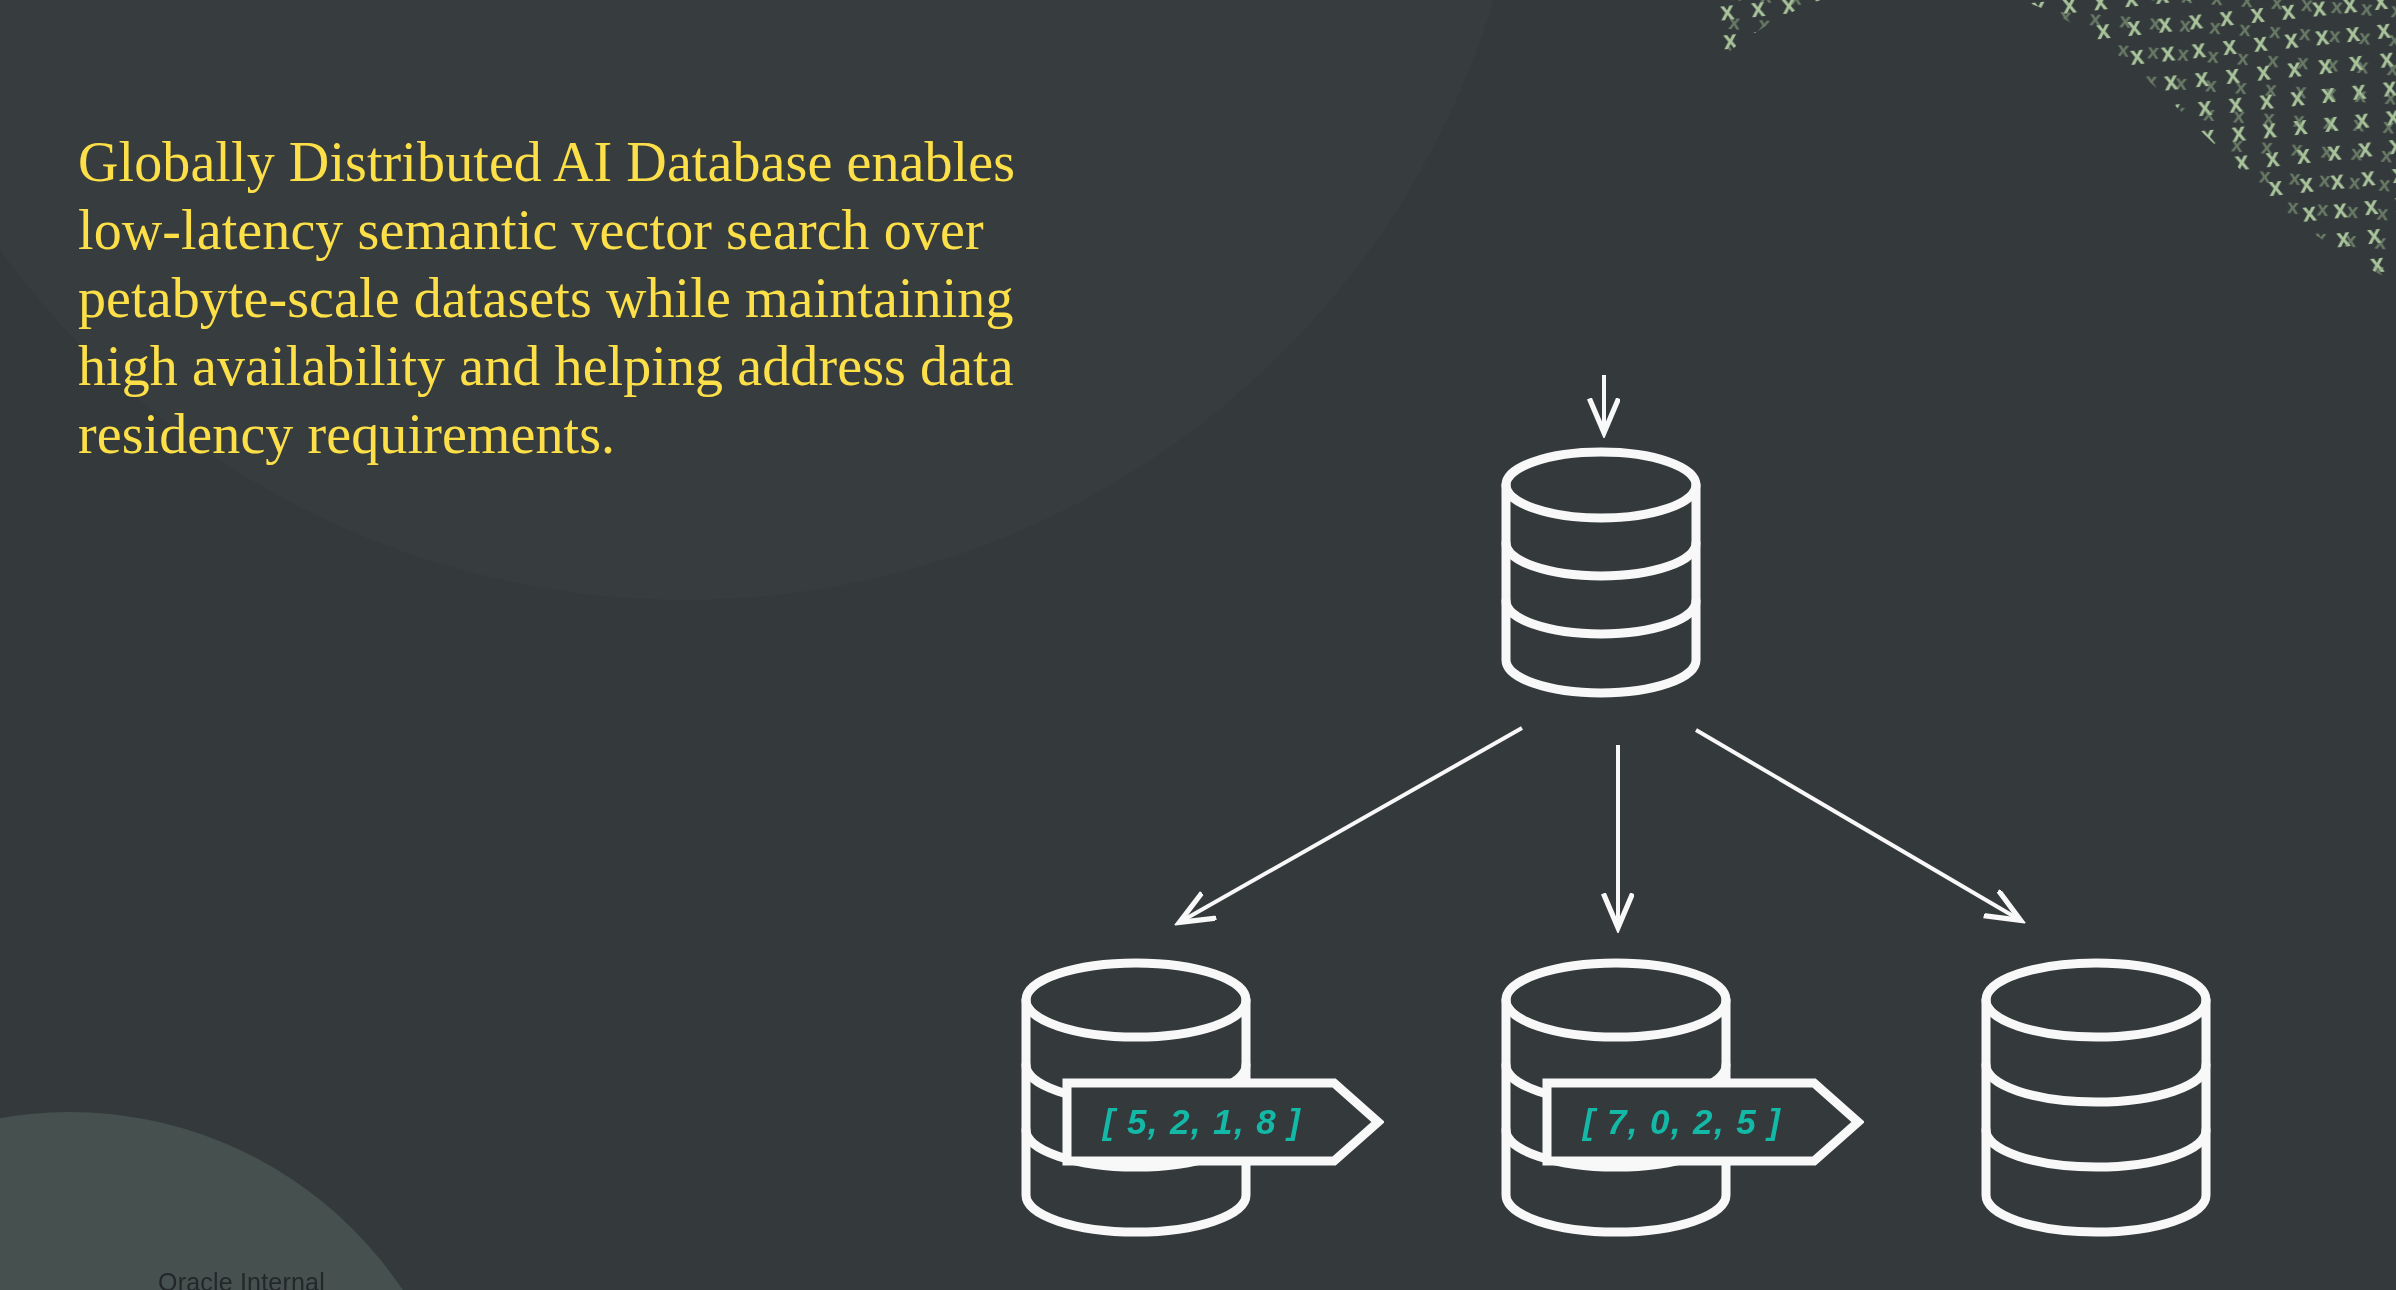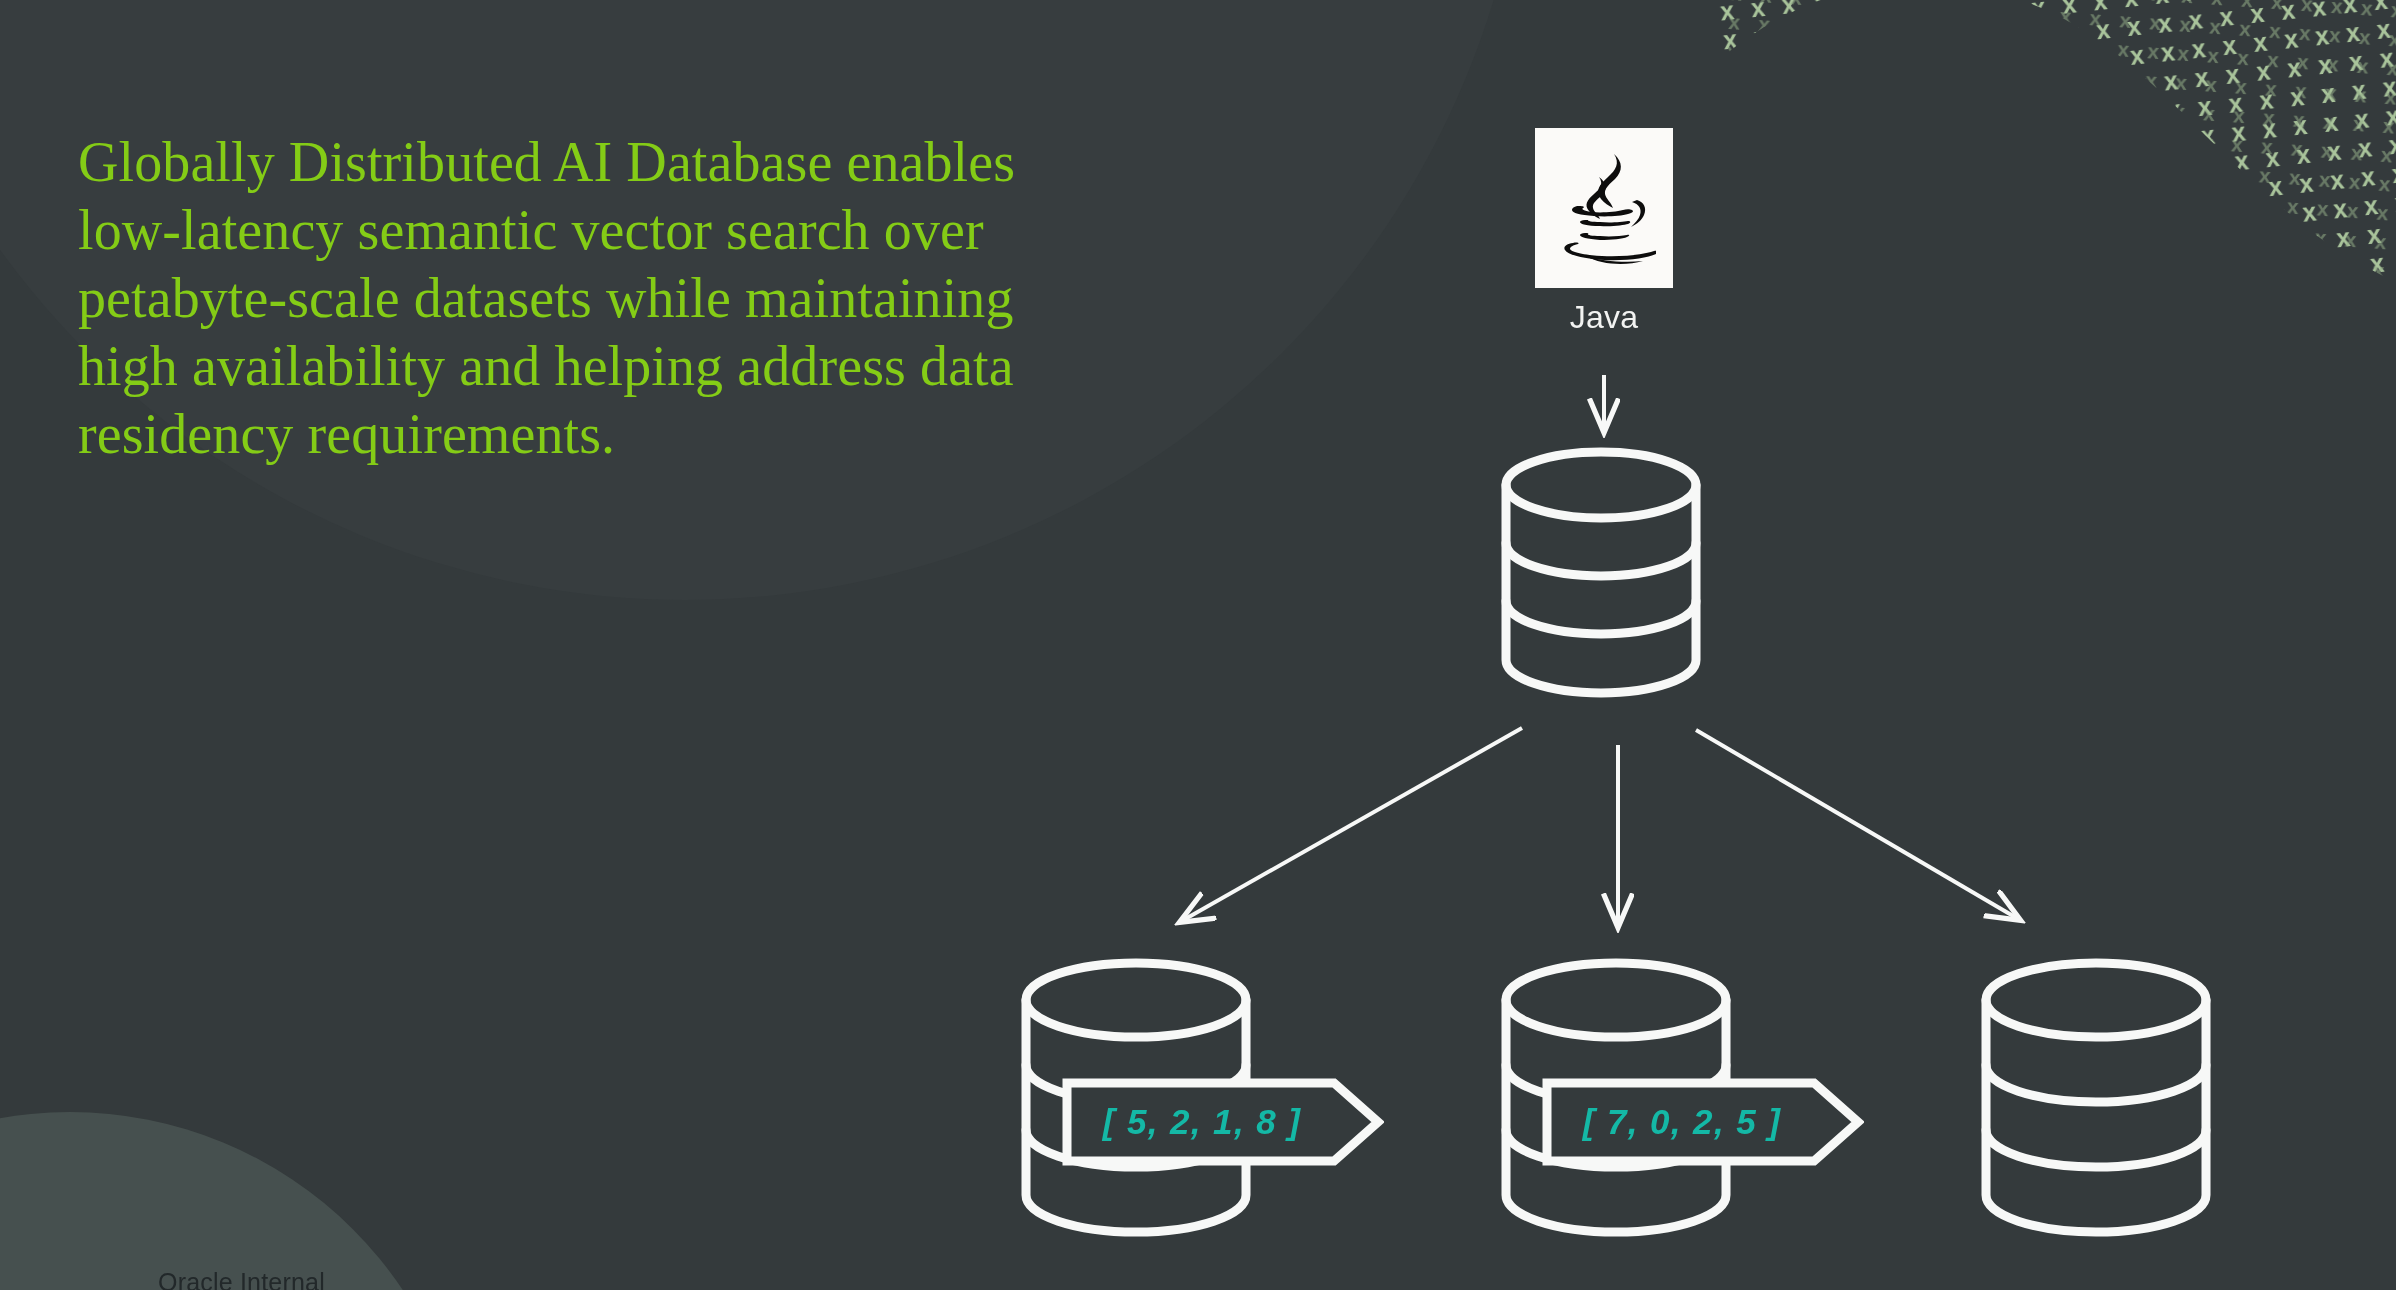--- a/index.html
+++ b/index.html
@@ -53,21 +53,21 @@
     overflow: hidden;
   }
   .x-ribbon svg { display: block; }
 
   
   .headline {
     position: absolute;
     left: 78px;
     top: 128px;
     width: 1020px;
-    color: #84cc16;
+    color: #fde047;
     font-family: "Liberation Serif", "DejaVu Serif", serif;
     font-size: 56px;
     line-height: 68px;
     font-weight: 400;
     letter-spacing: .1px;
     white-space: pre-line;
   }
 
   
   .java-node {
@@ -170,51 +170,20 @@
         <g clip-path="url(#ribbonClip)">
           <rect x="-80" y="-80" width="860" height="440" fill="url(#xpat)"></rect>
           <rect x="-80" y="-80" width="860" height="440" fill="url(#xpat2)" opacity=".55"></rect>
         </g>
       </svg>
     </div>
   </div>
 
   <div class="headline">Globally Distributed AI Database enables low-latency semantic vector search over petabyte-scale datasets while maintaining high availability and helping address data residency requirements.</div>
 
-  <div class="java-node">
-    <div class="java-logo-box">
-      <svg width="104" height="120" viewBox="0 0 104 120" xmlns="http://www.w3.org/2000/svg">
-        <g fill="#0d0d0d">
-
-          <path d="M62 6 c 6 9 2 16 -6 23 c -9 8 -13 14 -7 22 c 3 4 8 7 12 9
-                   c -2 -6 -7 -9 -8 -14 c -1 -6 5 -10 10 -15 c 8 -8 8 -17 -1 -25 Z"></path>
-          <path d="M47 29 c 5 7 1 12 -5 17 c -7 6 -10 11 -5 17 c 3 4 7 6 11 8
-                   c -2 -5 -6 -7 -7 -11 c -1 -5 4 -8 8 -12 c 7 -6 6 -13 -2 -19 Z"></path>
-
-          <path d="M27 58 c -4 0 -7 2 -7 4 c 0 3 8 5 22 6 c 13 1 27 0 34 -2
-                   c 5 -1 6 -3 4 -4 c -2 -1 -6 -1 -9 0 c -8 2 -21 3 -32 2 c -7 -1 -10 -3 -8 -4
-                   c 2 -1 1 -2 -4 -2 Z"></path>
-
-          <path d="M85 52 c 7 2 10 8 7 15 c -2 5 -7 9 -13 12 c 4 -4 8 -8 9 -12
-                   c 2 -6 -1 -11 -8 -13 Z"></path>
-
-          <path d="M33 72 c -3 0 -5 1 -5 2 c 0 2 7 4 20 4 c 12 1 24 -1 28 -2
-                   c 3 -1 3 -3 0 -3 c -6 1 -18 2 -28 1 c -8 0 -13 -1 -12 -2 c 1 0 0 0 -3 0 Z"></path>
-          <path d="M33 85 c -3 0 -5 1 -5 2 c 0 2 7 4 20 5 c 12 0 23 -1 27 -3
-                   c 3 -1 3 -3 0 -2 c -6 1 -17 2 -27 1 c -8 0 -13 -1 -12 -2 c 1 -1 0 -1 -3 -1 Z"></path>
-
-          <path d="M21 95 c -7 1 -10 4 -8 7 c 3 5 19 9 40 10 c 22 1 42 -2 51 -6
-                   c 5 -2 4 -4 -2 -3 c -12 4 -33 6 -52 5 c -18 -1 -31 -4 -32 -7 c 0 -2 3 -4 8 -5
-                   c 2 -1 -1 -2 -5 -1 Z"></path>
-          <path d="M34 108 c 14 5 38 7 57 5 c -17 5 -42 4 -57 -5 Z"></path>
-        </g>
-      </svg>
-    </div>
-    <div class="java-label">Java</div>
-  </div>
 
   <svg class="diagram" viewBox="0 0 2396 1290" xmlns="http://www.w3.org/2000/svg">
     <defs>
       <marker id="arrowhead" markerWidth="10" markerHeight="10" refX="8.4" refY="4" orient="auto" markerUnits="strokeWidth">
         <path d="M0.6,0.6 L8.6,4 L0.6,7.4" fill="none" stroke="#f7f8f7" stroke-width="1.3" stroke-linecap="square" stroke-linejoin="miter"></path>
       </marker>
     </defs>
 
     <g>
       <line x1="1604" y1="375" x2="1604" y2="432" stroke="#f7f8f7" stroke-width="4" marker-end="url(#arrowhead)"></line>

